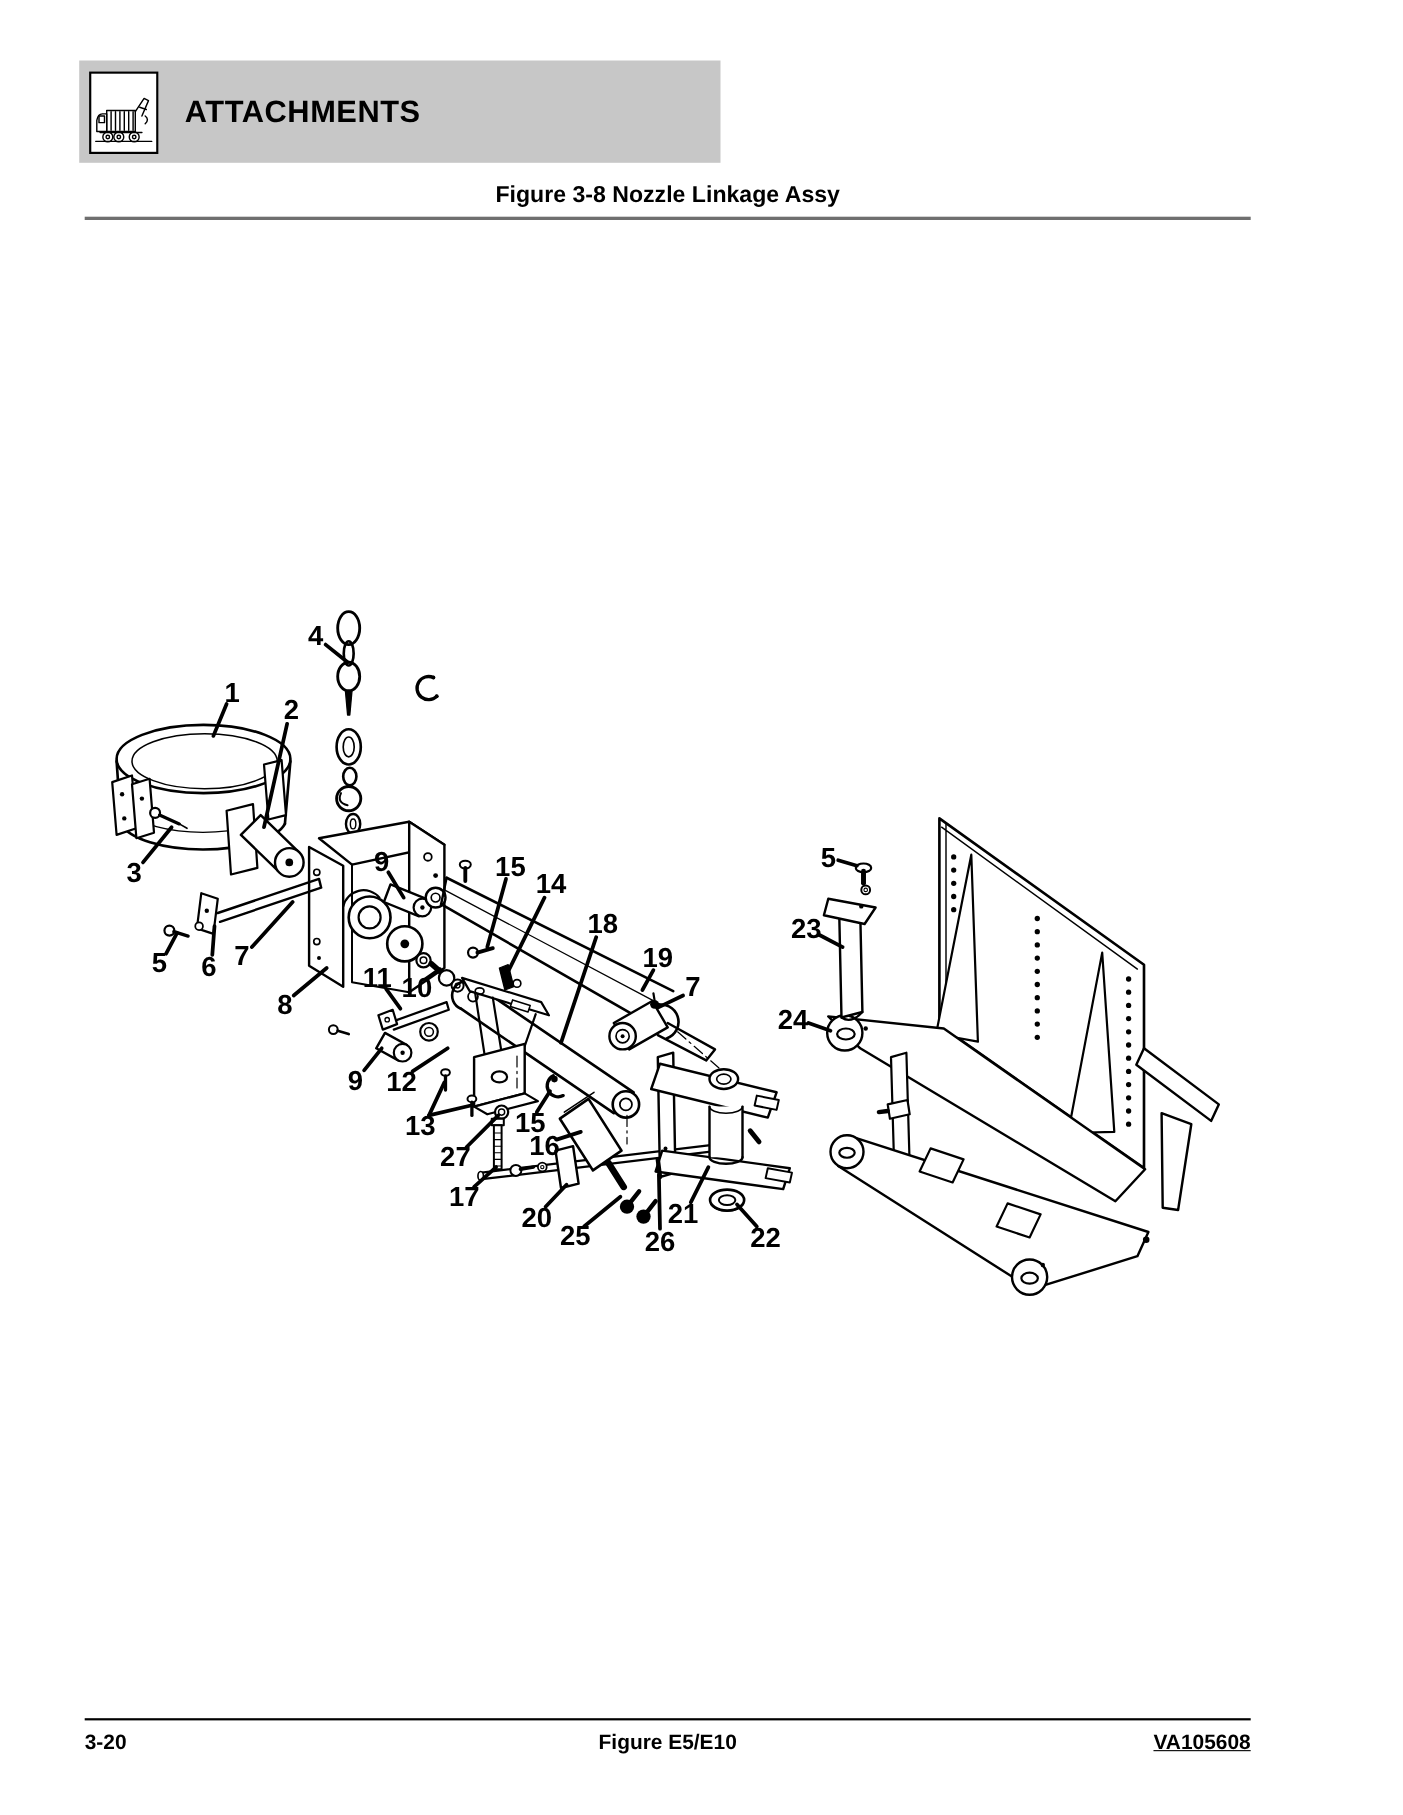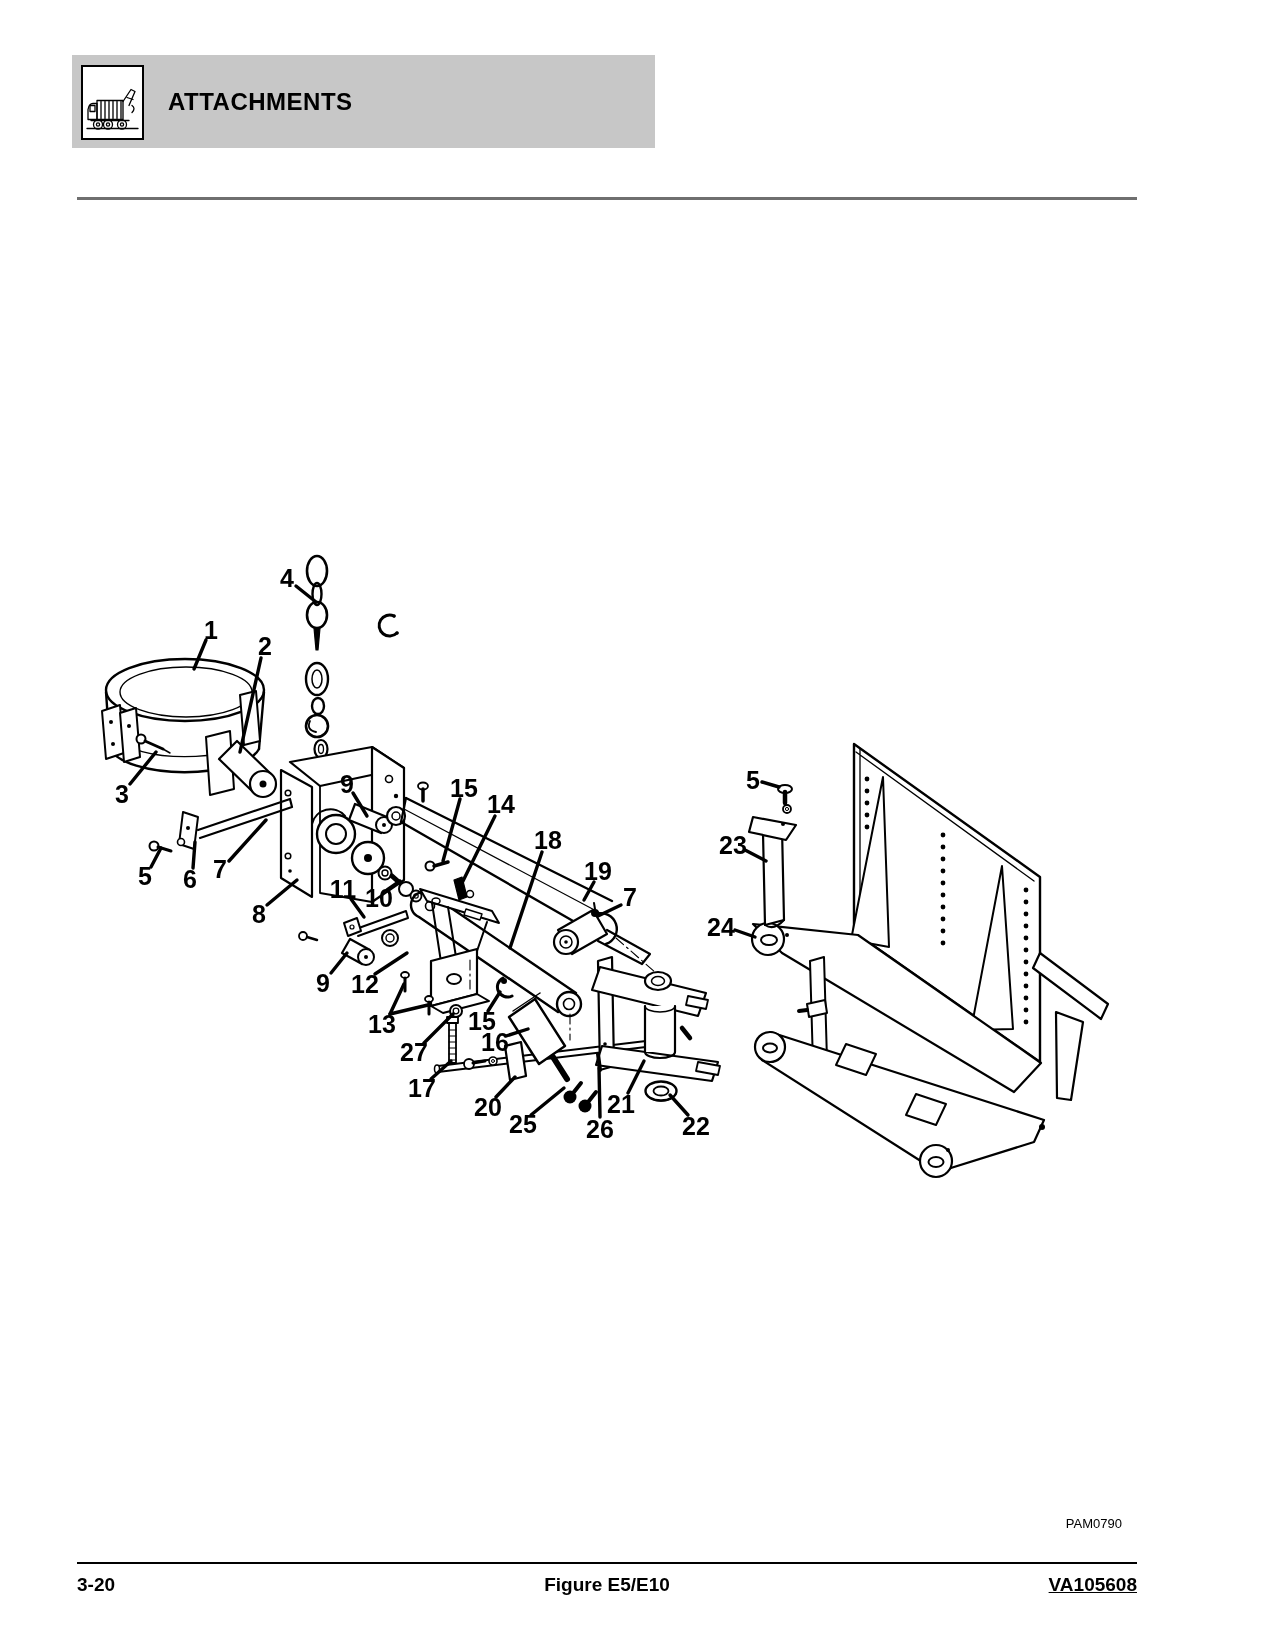--- a/index.html
+++ b/index.html
@@ -5,21 +5,21 @@
   html,body{margin:0;padding:0;background:#fff;}
   .page{
     position:relative;width:1275px;height:1650px;background:#ffffff;
     font-family:"Liberation Sans",sans-serif;color:#000;overflow:hidden;
   }
   
   .header-bar{position:absolute;left:72px;top:55px;width:583px;height:93px;background:#c7c7c7;}
   .icon-box{position:absolute;left:9px;top:10px;width:63px;height:75px;background:#fff;border:2px solid #000;box-sizing:border-box;}
   .icon-box svg{width:100%;height:100%;display:block;}
   .header-title{position:absolute;left:96px;top:0;height:93px;display:flex;align-items:center;
-    font-size:24px;font-weight:bold;letter-spacing:.5px;}
+    font-size:28px;font-weight:bold;letter-spacing:.5px;}
   
   .figure-title{position:absolute;left:77px;top:166px;width:1060px;text-align:center;
     font-size:21px;font-weight:bold;}
   .title-rule{position:absolute;left:77px;top:197px;width:1060px;height:3px;background:#6f6f6f;}
   
   .diagram-svg{position:absolute;left:0;top:0;width:1275px;height:1650px;}
   .leader{stroke:#000;stroke-width:3.4;stroke-linecap:round;}
   .callout-num{font-family:"Liberation Sans",sans-serif;font-weight:bold;font-size:25px;
     text-anchor:middle;dominant-baseline:central;fill:#000;}
   .dashdot{stroke:#000;stroke-width:1.1;fill:none;stroke-dasharray:10 4 2 4;}
@@ -52,20 +52,21 @@
           <circle cx="15" cy="57" r="1.6"></circle>
         <circle cx="25" cy="57" r="4.5"></circle>
           <circle cx="25" cy="57" r="1.6"></circle>
         <circle cx="39" cy="57" r="4.5"></circle>
           <circle cx="39" cy="57" r="1.6"></circle>
       </svg>
     </div>
     <div class="header-title">ATTACHMENTS</div>
   </div>
 
+  <div class="figure-title">Figure 3-8 Nozzle Linkage Assy</div>
   <div class="title-rule"></div>
 
   <svg class="diagram-svg" viewBox="0 0 1275 1650">
     <g stroke="#000" fill="none" stroke-width="2.2" stroke-linecap="round" stroke-linejoin="round">
 
       <g>
         <ellipse cx="317" cy="571" rx="10" ry="15" stroke-width="2.6"></ellipse>
         <ellipse cx="317" cy="594" rx="4.5" ry="11" stroke-width="2.4"></ellipse>
         <ellipse cx="317" cy="615" rx="10" ry="13" stroke-width="2.6"></ellipse>
         <polygon points="314,628 320,628 318,650 316,650" fill="#000" stroke-width="1.2"></polygon>
@@ -372,21 +373,20 @@
         <text x="696" y="1126" class="callout-num">22</text>
         <line x1="762" y1="782" x2="779" y2="787" class="leader"></line>
         <text x="753" y="780" class="callout-num">5</text>
         <line x1="745" y1="850" x2="766" y2="861" class="leader"></line>
         <text x="733" y="845" class="callout-num">23</text>
         <line x1="735" y1="930" x2="755" y2="937" class="leader"></line>
         <text x="721" y="927" class="callout-num">24</text>
       </g>
   </svg>
 
-  <div class="drawing-code">PAM0790</div>
 
   <div class="footer-rule"></div>
   <div class="footer">
     <span class="fleft">3-20</span>
     <span class="fcenter">Figure E5/E10</span>
     <span class="fright">VA105608</span>
   </div>
 
 </div>
 

